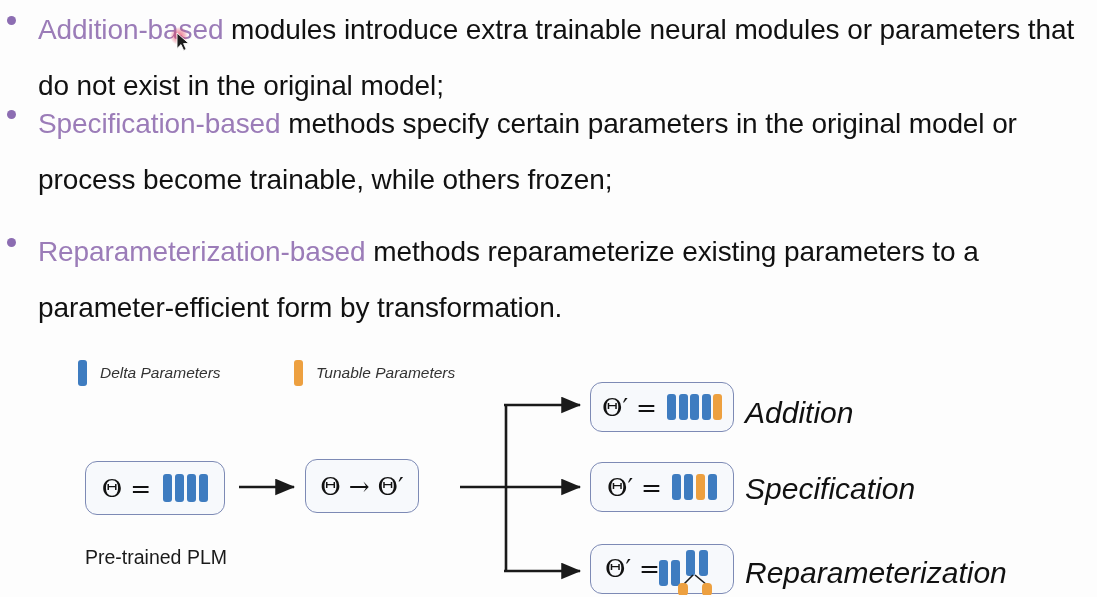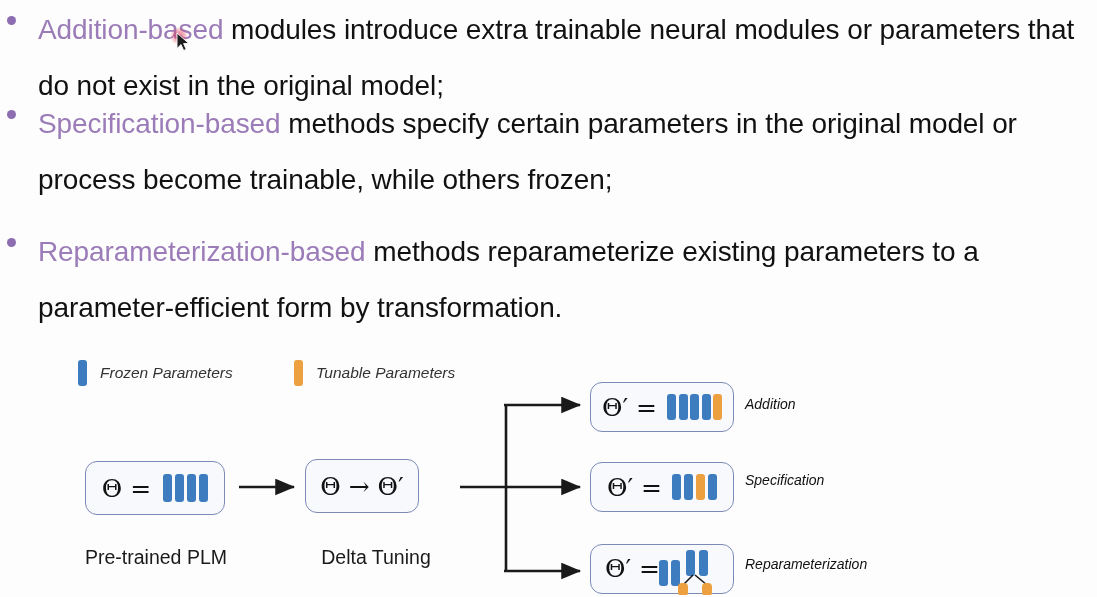--- a/index.html
+++ b/index.html
@@ -141,21 +141,21 @@
   .node-caption {
     position: absolute;
     font-size: 19.5px;
     color: #1a1a1a;
     white-space: nowrap;
     text-align: center;
     font-family: "Liberation Sans", sans-serif;
   }
   .branch-label {
     position: absolute;
-    font-size: 14px;
+    font-size: 30px;
     font-style: italic;
     color: #111111;
     white-space: nowrap;
     font-family: "Liberation Sans", sans-serif;
   }
 
   .svg-layer {
     position: absolute;
     left: 0;
     top: 0;
@@ -181,21 +181,21 @@
     <div class="bullet-row" style="top:224px;">
       <span class="bullet-dot"></span>
       <p class="bullet-text"><span class="kw">Reparameterization-based</span><span> methods reparameterize existing parameters to a parameter-efficient form by transformation.</span></p>
     </div>
   </div>
 
   <div class="diagram">
 
     <div class="legend-item" style="left:78px; top:360px;">
       <span class="legend-swatch" style="background:#3e7cc0;"></span>
-      <span class="legend-label">Frozen Parameters</span>
+      <span class="legend-label">Delta Parameters</span>
     </div>
     <div class="legend-item" style="left:294px; top:360px;">
       <span class="legend-swatch" style="background:#eda040;"></span>
       <span class="legend-label">Tunable Parameters</span>
     </div>
 
     <svg class="svg-layer" width="1097" height="597">
       <defs>
         <marker id="ah" markerWidth="9" markerHeight="9" refX="7.2" refY="3.2" orient="auto">
           <path d="M0,0 L7.6,3.2 L0,6.4 z" fill="#1a1a1a"></path>
@@ -222,21 +222,20 @@
           <span class="bar"></span>
           <span class="bar"></span>
         </span>
       </div>
     </div>
     <div class="node-caption" style="left:85px; top:546px; width:140px;">Pre-trained PLM</div>
 
     <div class="node-box" style="left:305px; top:459px; width:114px; height:54px;">
       <span class="theta-txt">Θ → Θ′</span>
     </div>
-    <div class="node-caption" style="left:305px; top:546px; width:142px;">Delta Tuning</div>
 
     <div class="node-box" style="left:590px; top:382px; width:144px; height:50px;">
       <div class="node-inner">
         <span class="theta-txt">Θ′ =</span>
         <span class="bar-group" style="margin-left:10px; gap:2.5px;">
           <span class="bar" style="height:26px;"></span>
           <span class="bar" style="height:26px;"></span>
           <span class="bar" style="height:26px;"></span>
           <span class="bar" style="height:26px;"></span>
           <span class="bar orange" style="height:26px;"></span>

